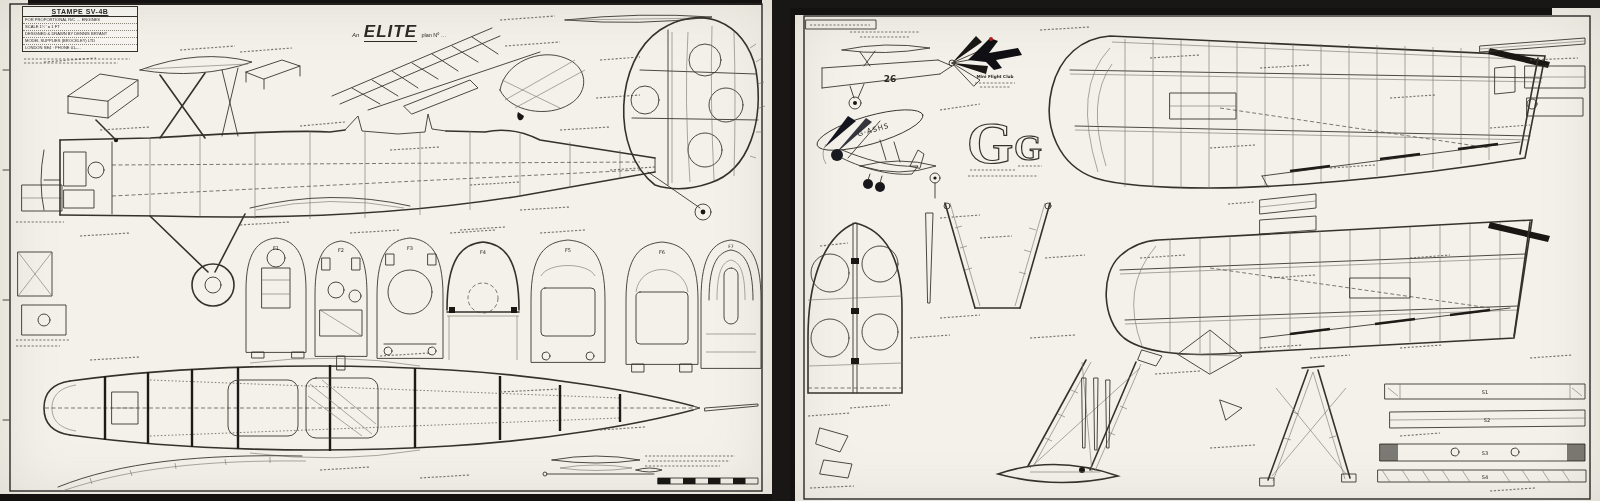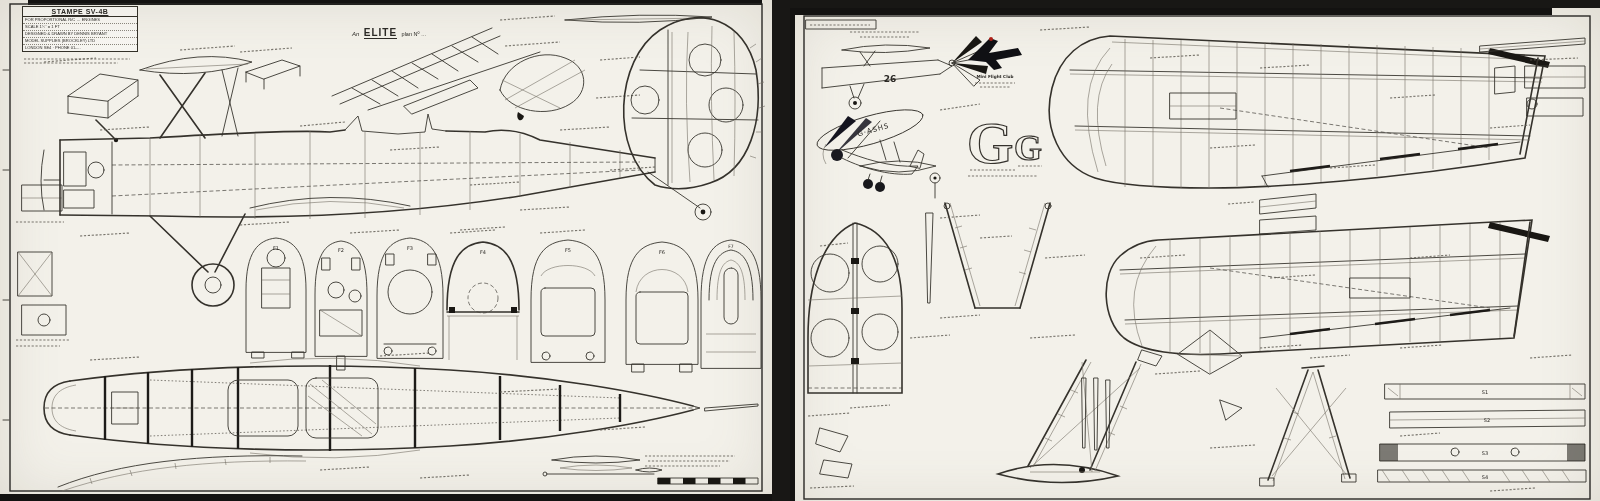--- a/index.html
+++ b/index.html
@@ -28,21 +28,21 @@
   #title-block{position:absolute;left:22px;top:6px;width:114px;border:1px solid #333028;
                background:rgba(255,255,255,.35);color:#2c2a26;}
   #title-block .tb-title{font-size:7px;font-weight:bold;text-align:center;
                border-bottom:1px solid #333028;padding:1px 0;letter-spacing:.5px;
                text-decoration:underline;}
   #title-block .tb-row{font-size:4.1px;line-height:6px;padding:0 2px;white-space:nowrap;
                overflow:hidden;border-bottom:1px dotted #8a867c;}
   #title-block .tb-row:last-child{border-bottom:none;}
   #elite-logo{position:absolute;left:352px;top:22px;color:#2c2a26;white-space:nowrap;}
   #elite-logo .pre{font-style:italic;font-size:6px;}
-  #elite-logo .brand{font-weight:bold;font-size:10px;letter-spacing:1px;
+  #elite-logo .brand{font-style:italic;font-weight:bold;font-size:17px;letter-spacing:1px;
                      border-bottom:1.5px solid #2c2a26;}
   #elite-logo .suf{font-size:5.5px;}
 </style>
 </head>
 <body>
 
 <div id="stage">
 
   <div class="sheet" id="sheet-left">
     <svg width="772" height="501" viewBox="0 0 772 501">

